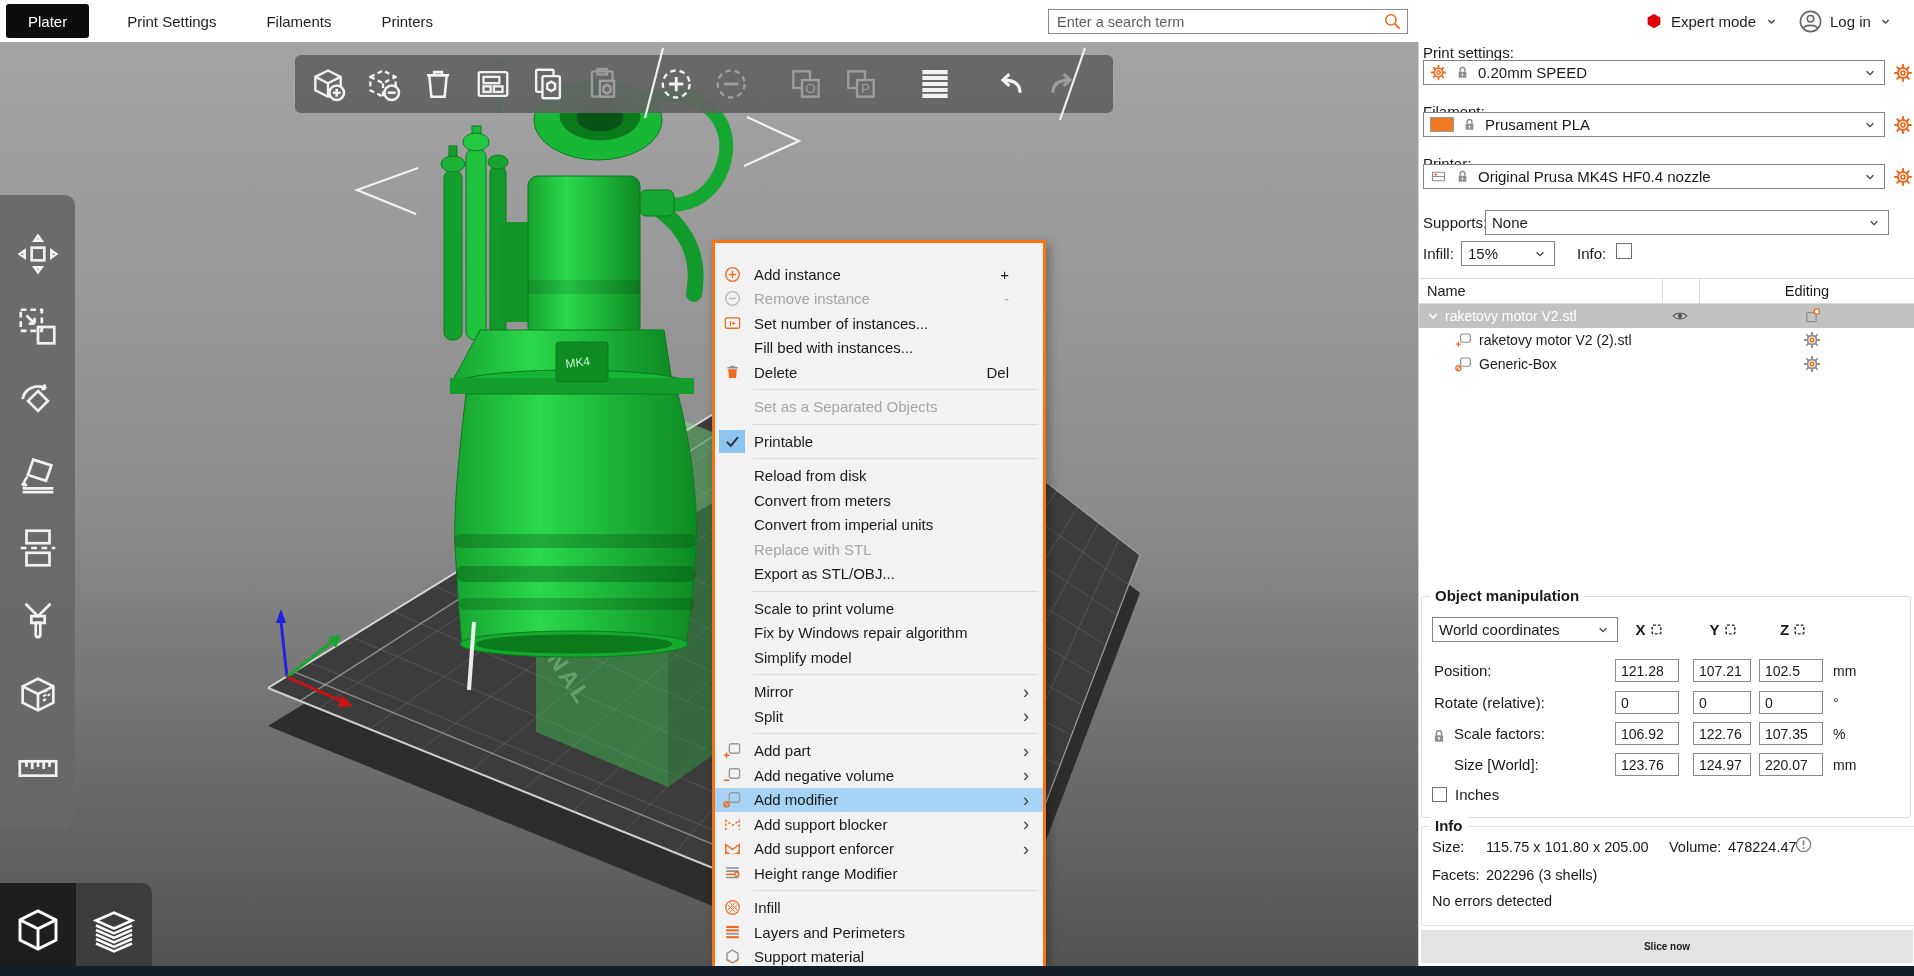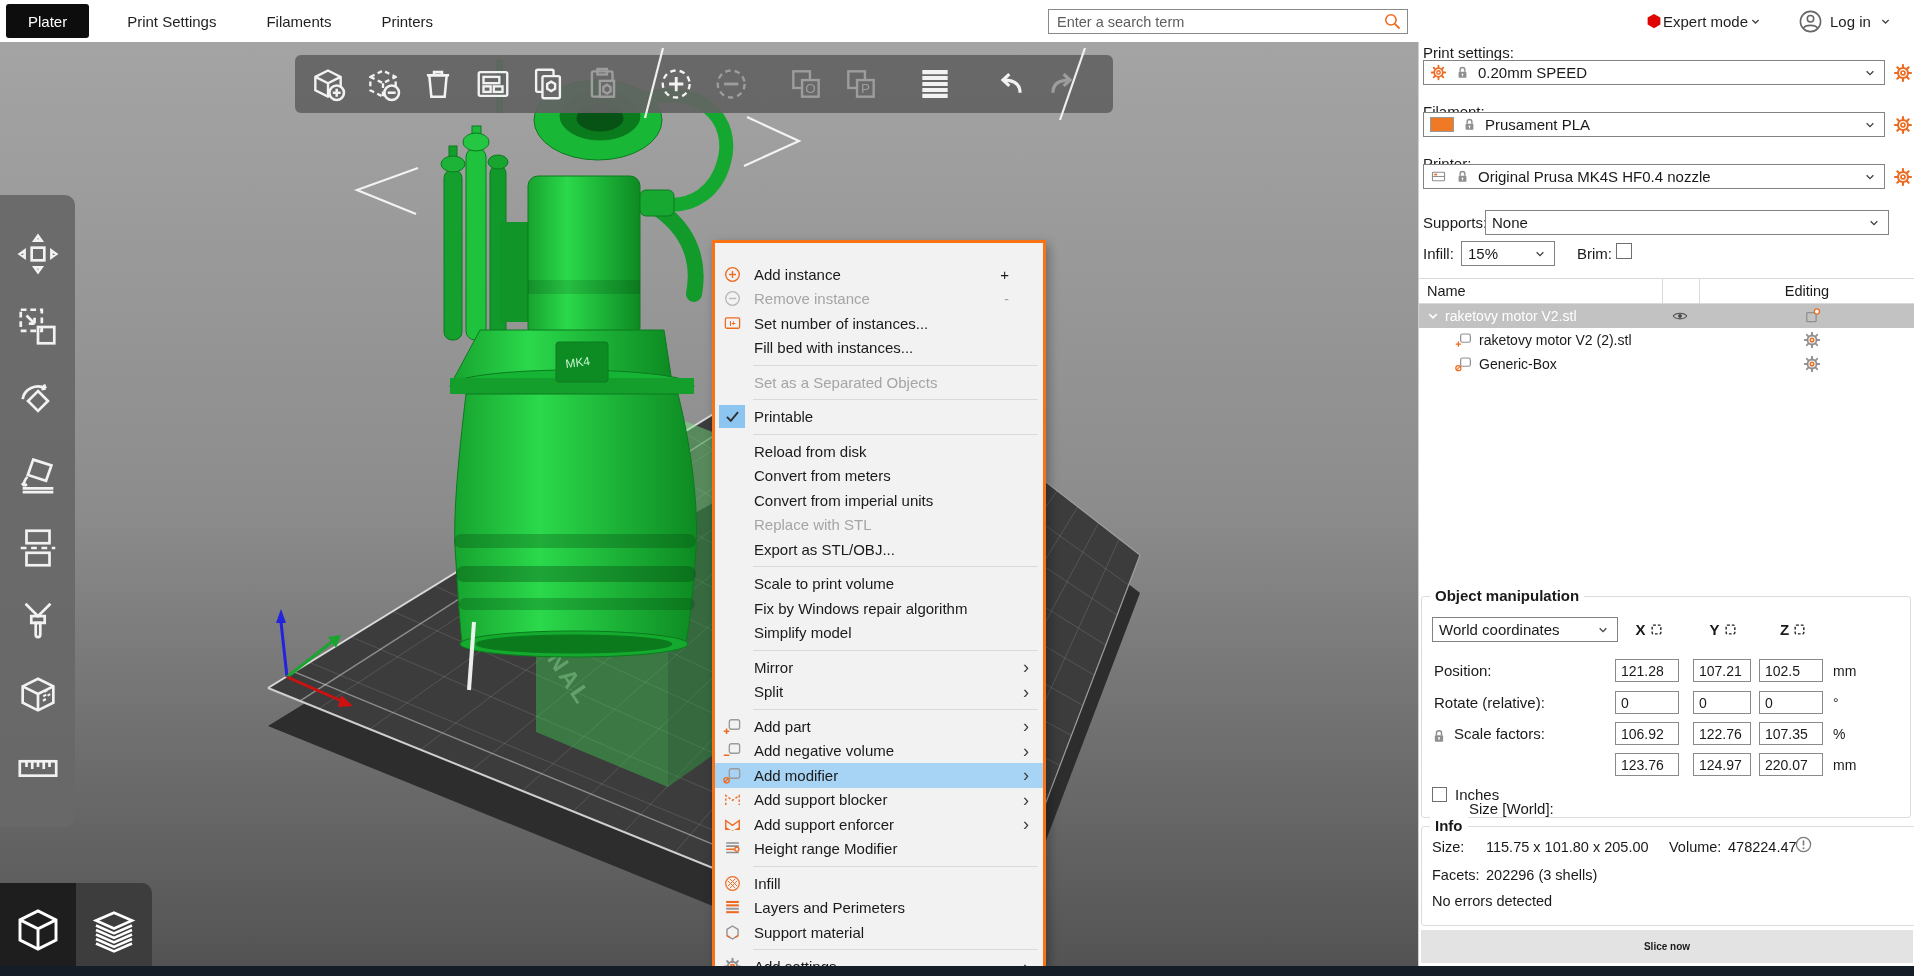--- a/index.html
+++ b/index.html
@@ -9,21 +9,21 @@
 .icon svg,.cic svg,.gearbtn svg,.tbtn svg,.lbtn svg,.vbtn svg{width:100%;height:100%;display:block}
 
 
 #topbar{position:absolute;left:0;top:0;width:1914px;height:42px;background:#fff;z-index:4}
 #tabs{position:absolute;left:6px;top:4px;height:34px;display:flex;align-items:center;gap:26px}
 .tab{font-size:15px;color:#1f1f1f;padding:0 12px;white-space:nowrap}
 .tab.active{background:#0d0d0d;color:#fff;border-radius:3px;height:34px;display:flex;align-items:center;padding:0 22px}
 #searchbox{position:absolute;left:1048px;top:9px;width:360px;height:25px;border:1px solid #8b8b8b;display:flex;align-items:center;background:#fff}
 #searchbox input{flex:1;border:none;outline:none;font-size:14.5px;padding:0 8px;color:#333;font-family:Liberation Sans, sans-serif;background:transparent}
 #searchbox input::placeholder{color:#5d5d5d}
-#modebox{position:absolute;left:1645px;top:9px;height:24px;display:flex;align-items:center;font-size:15px;color:#1f1f1f}
+#modebox{position:absolute;left:1645px;top:9px;height:24px;display:flex;align-items:center;gap:8px;font-size:15px;color:#1f1f1f}
 #loginbox{position:absolute;left:1798px;top:8px;height:26px;display:flex;align-items:center;gap:7px;font-size:15px;color:#1f1f1f}
 .i12{width:15px;height:15px}.i16{width:18px;height:18px}.i20{width:19px;height:19px;margin-right:5px}.i24{width:25px;height:25px}
 
 
 #viewport{position:absolute;left:0;top:42px;width:1418px;height:934px;overflow:hidden;background:#8d8d8d}
 #scene{position:absolute;left:0;top:0;width:1418px;height:934px}
 #overlay{position:absolute;left:0;top:0;width:1418px;height:934px;z-index:3;pointer-events:none}
 #vtoolbar{position:absolute;left:295px;top:13px;width:818px;height:58px;background:rgba(99,99,99,.93);border-radius:6px;display:flex;align-items:center;padding:0 14px;z-index:2}
 .tbtn{width:38px;height:40px;margin-right:17px;flex:none}
 .tbtn.gap{margin-left:19px}
@@ -434,20 +434,31 @@
         <span class="clabel">Set number of instances...</span>
         <span class="cshort"></span>
         <span class="carrow"></span>
       </div>
       <div class="crow">
         <span class="cic"></span>
         <span class="clabel">Fill bed with instances...</span>
         <span class="cshort"></span>
         <span class="carrow"></span>
       </div>
+      <div class="crow">
+        <span class="cic">
+          <svg viewBox="0 0 24 24">
+            <path d="M5.5 6H18.5M10 6V4.2H14V6" stroke="#8f8f8f" stroke-width="1.6" fill="none"></path>
+            <path d="M6.5 8h11l-1 11h-9z" fill="#ED6B21"></path>
+          </svg>
+        </span>
+        <span class="clabel">Delete</span>
+        <span class="cshort">Del</span>
+        <span class="carrow"></span>
+      </div>
       <div class="csep"></div>
       <div class="crow disabled">
         <span class="cic"></span>
         <span class="clabel">Set as a Separated Objects</span>
         <span class="cshort"></span>
         <span class="carrow"></span>
       </div>
       <div class="csep"></div>
       <div class="crow">
         <span class="cic checked">
@@ -744,21 +755,21 @@
 
     <span class="abs" style="left:4px;top:203px">Infill:</span>
     <div class="combo" style="left:42px;top:199px;width:94px">
       <span>15%</span>
       <span class="icon chev">
           <svg viewBox="0 0 24 24">
             <path d="M7 9.5 12 14.5 17 9.5" fill="none" stroke="#444" stroke-width="2"></path>
           </svg>
         </span>
     </div>
-    <span class="abs" style="left:158px;top:203px">Brim:</span>
+    <span class="abs" style="left:158px;top:203px">Info:</span>
     <span class="cb" style="left:197px;top:201px"></span>
 
     <div id="objlist">
       <div class="olh">
         <span class="abs" style="left:8px;top:4px">Name</span>
         <span class="abs" style="left:280px;top:4px;width:216px;text-align:center">Editing</span>
         <span class="abs" style="left:243px;top:0;width:1px;height:26px;background:#d9d9d9"></span>
         <span class="abs" style="left:280px;top:0;width:1px;height:26px;background:#d9d9d9"></span>
       </div>
       <div id="olrows">
@@ -869,21 +880,21 @@
           <span class="abs" style="left: 12px; top: 97px;">Rotate (relative):</span>
           <input class="vin" value="0" style="left: 193px; top: 94px; width: 64px;">
           <input class="vin" value="0" style="left: 271px; top: 94px; width: 58px;">
           <input class="vin" value="0" style="left: 337px; top: 94px; width: 64px;">
           <span class="unit" style="left: 411px; top: 98px;">°</span>
           <span class="abs" style="left: 32px; top: 128px;">Scale factors:</span>
           <input class="vin" value="106.92" style="left: 193px; top: 125px; width: 64px;">
           <input class="vin" value="122.76" style="left: 271px; top: 125px; width: 58px;">
           <input class="vin" value="107.35" style="left: 337px; top: 125px; width: 64px;">
           <span class="unit" style="left: 411px; top: 129px;">%</span>
-          <span class="abs" style="left: 47px; top: 159px; margin-top: 44px;">Size [World]:</span>
+          <span class="abs" style="left: 32px; top: 159px;">Size [World]:</span>
           <input class="vin" value="123.76" style="left: 193px; top: 156px; width: 64px;">
           <input class="vin" value="124.97" style="left: 271px; top: 156px; width: 58px;">
           <input class="vin" value="220.07" style="left: 337px; top: 156px; width: 64px;">
           <span class="unit" style="left: 411px; top: 160px;">mm</span>
         </div>
       <span class="cb" style="left:10px;top:190px;width:15px;height:15px"></span>
       <span class="abs" style="left:33px;top:189px">Inches</span>
     </div>
 
     <div class="group" style="left:2px;top:784px;width:553px;height:100px">

